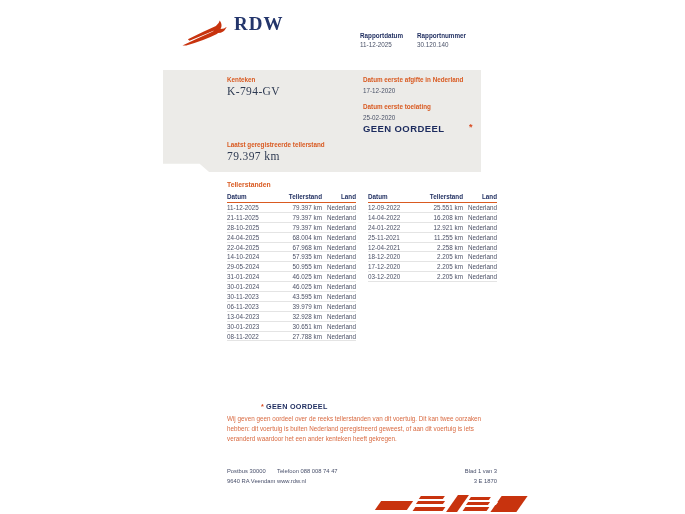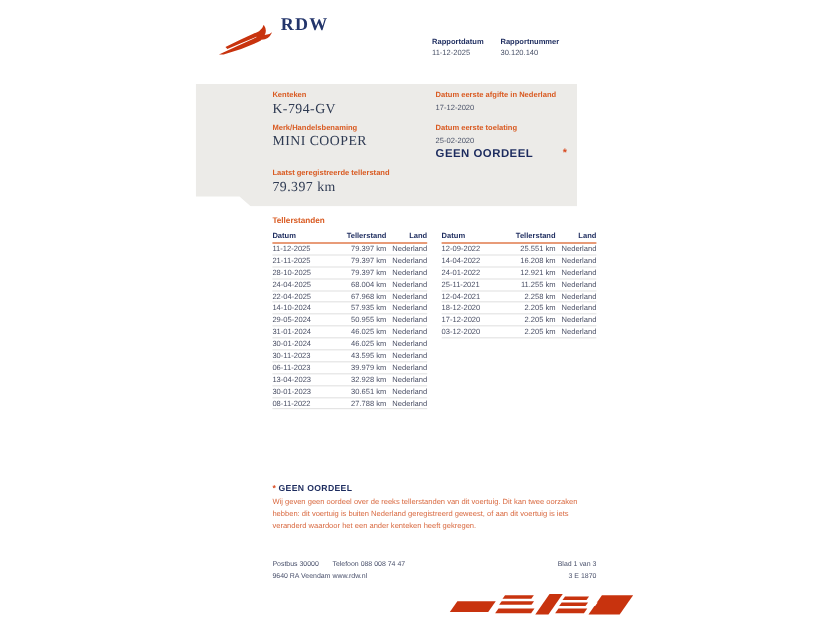--- a/index.html
+++ b/index.html
@@ -4,21 +4,21 @@
 <style>
   * { margin:0; padding:0; box-sizing:border-box; }
   html,body { background:#ffffff; }
   body { font-family:"Liberation Sans", sans-serif; }
   .page { position:relative; width:685px; height:514px; background:#ffffff; overflow:hidden; }
 
   
   .logo-wrap { position:absolute; left:180px; top:13px; width:100px; height:34px; }
   .logo-wing { position:absolute; left:0; top:6px; width:50px; height:28px; }
   .logo-text { position:absolute; left:54px; top:0; font-family:"Liberation Serif", serif;
-               font-weight:bold; font-size:15px; letter-spacing:1px; color:#23356B; }
+               font-weight:bold; font-size:19px; letter-spacing:1px; color:#23356B; }
   .title-block { position:absolute; left:360px; top:8px; width:160px; }
   .report-title { font-family:"Liberation Serif", serif; font-weight:bold; font-size:14.5px;
                   color:#D8491F; letter-spacing:0.2px; }
   .meta-row { position:absolute; left:360px; top:31px; display:flex; gap:14px; }
   .meta-col { display:flex; flex-direction:column; }
   .meta-label { font-size:6.3px; font-weight:bold; color:#1C2B5E; line-height:9px; }
   .meta-value { font-size:6.3px; color:#4A5268; line-height:9px; }
 
   
   .summary-box { position:absolute; left:163px; top:70px; width:318px; height:102px;
@@ -41,21 +41,21 @@
   .thead { display:flex; font-weight:bold; color:#1C2B5E; border-bottom:1px solid #D95A21;
            padding-bottom:2px; height:10px; align-items:flex-end; }
   .trow { display:flex; border-bottom:1px solid #E4E4E4; height:9.9px; align-items:center; }
   .tcell { display:block; }
   .c0 { width:46px; text-align:left; }
   .c1 { width:49px; text-align:right; }
   .c2 { flex:1; text-align:right; }
 
   
   .footnote { position:absolute; left:227px; top:402px; width:272px; }
-  .footnote-head { font-size:7.2px; font-weight:bold; color:#1C2B5E; letter-spacing:0.3px; }
+  .footnote-head { font-size:7.2px; font-weight:bold; color:#1C2B5E; letter-spacing:0.3px;margin-left:34px; }
   .footnote-star { color:#D8491F; font-size:7.2px; font-weight:bold; margin-right:2px; }
   .footnote-text { margin-top:3px; font-size:6.3px; line-height:9.8px; color:#D96A41; }
 
   
   .pfooter { position:absolute; left:227px; top:468px; width:270px; font-size:5.8px;
              color:#49506B; }
   .pfooter .cols { display:flex; }
   .fcol { display:flex; flex-direction:column; gap:4px; }
   .fcol.a { width:50px; }
   .fcol.b { flex:1; }
@@ -89,24 +89,20 @@
     <div class="meta-col">
       <span class="meta-label" data-interactable="false">Rapportnummer</span>
       <span class="meta-value" data-interactable="false">30.120.140</span>
     </div>
   </div>
 
   <section class="summary-box" data-interactable="false">
     <div class="fld" style="left:64px; top:6px;">
       <div class="fld-label" data-interactable="false">Kenteken</div>
       <div class="fld-value-serif" data-interactable="false">K-794-GV</div>
-    </div>
-    <div class="fld" style="left:64px; top:33px;">
-      <div class="fld-label" data-interactable="false">Merk/Handelsbenaming</div>
-      <div class="fld-value-serif" data-interactable="false">MINI COOPER</div>
     </div>
     <div class="fld" style="left:64px; top:71px;">
       <div class="fld-label" data-interactable="false">Laatst geregistreerde tellerstand</div>
       <div class="fld-value-serif" data-interactable="false">79.397 km</div>
     </div>
     <div class="fld" style="left:200px; top:6px;">
       <div class="fld-label" data-interactable="false">Datum eerste afgifte in Nederland</div>
       <div class="fld-value-sm" style="margin-top:2px;" data-interactable="false">17-12-2020</div>
     </div>
     <div class="fld" style="left:200px; top:33px;">

